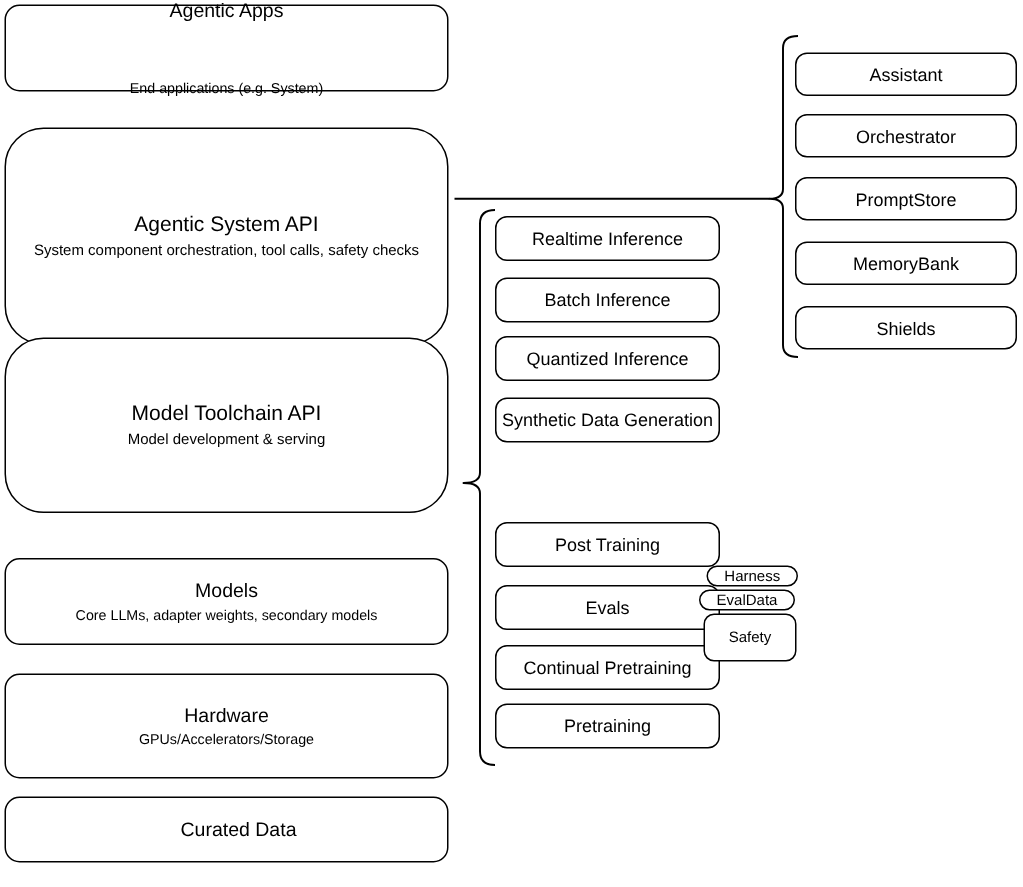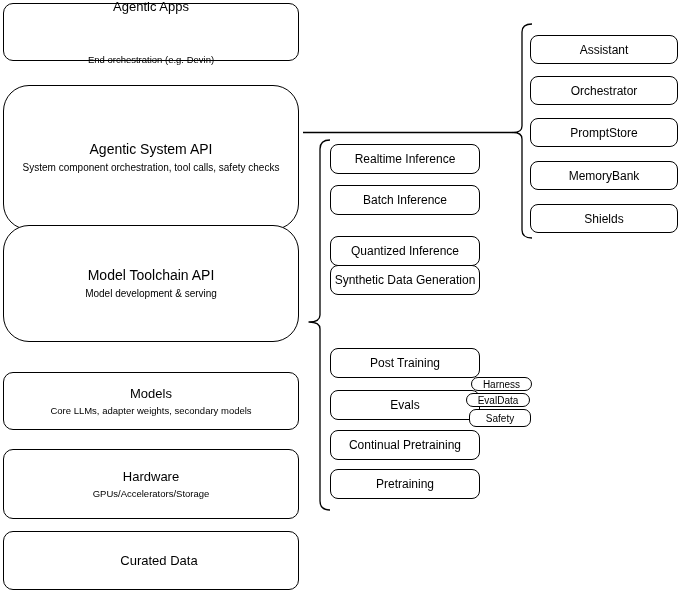--- a/index.html
+++ b/index.html
@@ -18,55 +18,55 @@
   .stack .title { font-size:13px; line-height:1.2; }
   .stack .subtitle { font-size:9.5px; line-height:1.2; margin-top:4px; }
   .stack.big { border-radius:26px; }
   .stack.big .title { font-size:14px; }
   .stack.big .subtitle { font-size:10px; }
   .b1 { top:3px;   height:58px;gap:36px; }
   .b2 { top:85px;  height:145px; }
   .b3 { top:225px; height:117px; }
   .b4 { top:372px; height:58px; }
   .b5 { top:449px; height:70px; }
-  .b6 { top:531px; height:59px;padding-left:16px; }
+  .b6 { top:531px; height:44px;padding-left:16px; }
 
   
   .svc { left:330px; width:150px; height:30px; border-radius:8px; font-size:12px; }
-  .m1 { top:144px; } .m2 { top:185px; } .m3 { top:224px;margin-top:12px; }
+  .m1 { top:144px; } .m2 { top:185px; } .m3 { top:224px; }
   .m4 { top:265px; } .m5 { top:307px; } .m6 { top:348px; }
   .m7 { top:390px; } .m8 { top:430px; } .m9 { top:469px; }
 
   
   .tag { position:absolute; border:1px solid var(--stroke); background:var(--fill);
          border-radius:7px; font-size:10px; display:flex; justify-content:center;
          align-items:center; z-index:3; }
   .t1 { left:471px; top:377px; width:61px; height:14px; }
   .t2 { left:466px; top:393px; width:64px; height:14px; }
-  .t3 { left:469px; top:409px; width:62px; height:18px; }
+  .t3 { left:469px; top:409px; width:62px; height:32px; }
 
   
   .cmp { left:530px; width:148px; height:29px; border-radius:8px; font-size:12px; }
   .r1 { top:35px; } .r2 { top:76px; } .r3 { top:118px; }
   .r4 { top:161px; } .r5 { top:204px; }
 </style>
 </head>
 <body>
 
 <div class="canvas">
 
   <svg class="overlay" viewBox="0 0 682 591" aria-hidden="true">
     <path d="M 303 132.5 L 513 132.5"></path>
     <path d="M 330 140 Q 320 140 320 149 L 320 315 Q 320 322 309 322 Q 320 322 320 329 L 320 501 Q 320 510 330 510"></path>
     <path d="M 532 24 Q 522 24 522 32 L 522 126 Q 522 132.5 513 132.5 Q 522 132.5 522 139 L 522 230 Q 522 238 532 238"></path>
   </svg>
 
   <div class="box stack b1">
     <div class="title">Agentic Apps</div>
-    <div class="subtitle">End orchestration (e.g. Devin)</div>
+    <div class="subtitle">End applications (e.g. System)</div>
   </div>
   <div class="box stack big b2">
     <div class="title">Agentic System API</div>
     <div class="subtitle">System component orchestration, tool calls, safety checks</div>
   </div>
   <div class="box stack big b3">
     <div class="title">Model Toolchain API</div>
     <div class="subtitle">Model development &amp; serving</div>
   </div>
   <div class="box stack b4">

